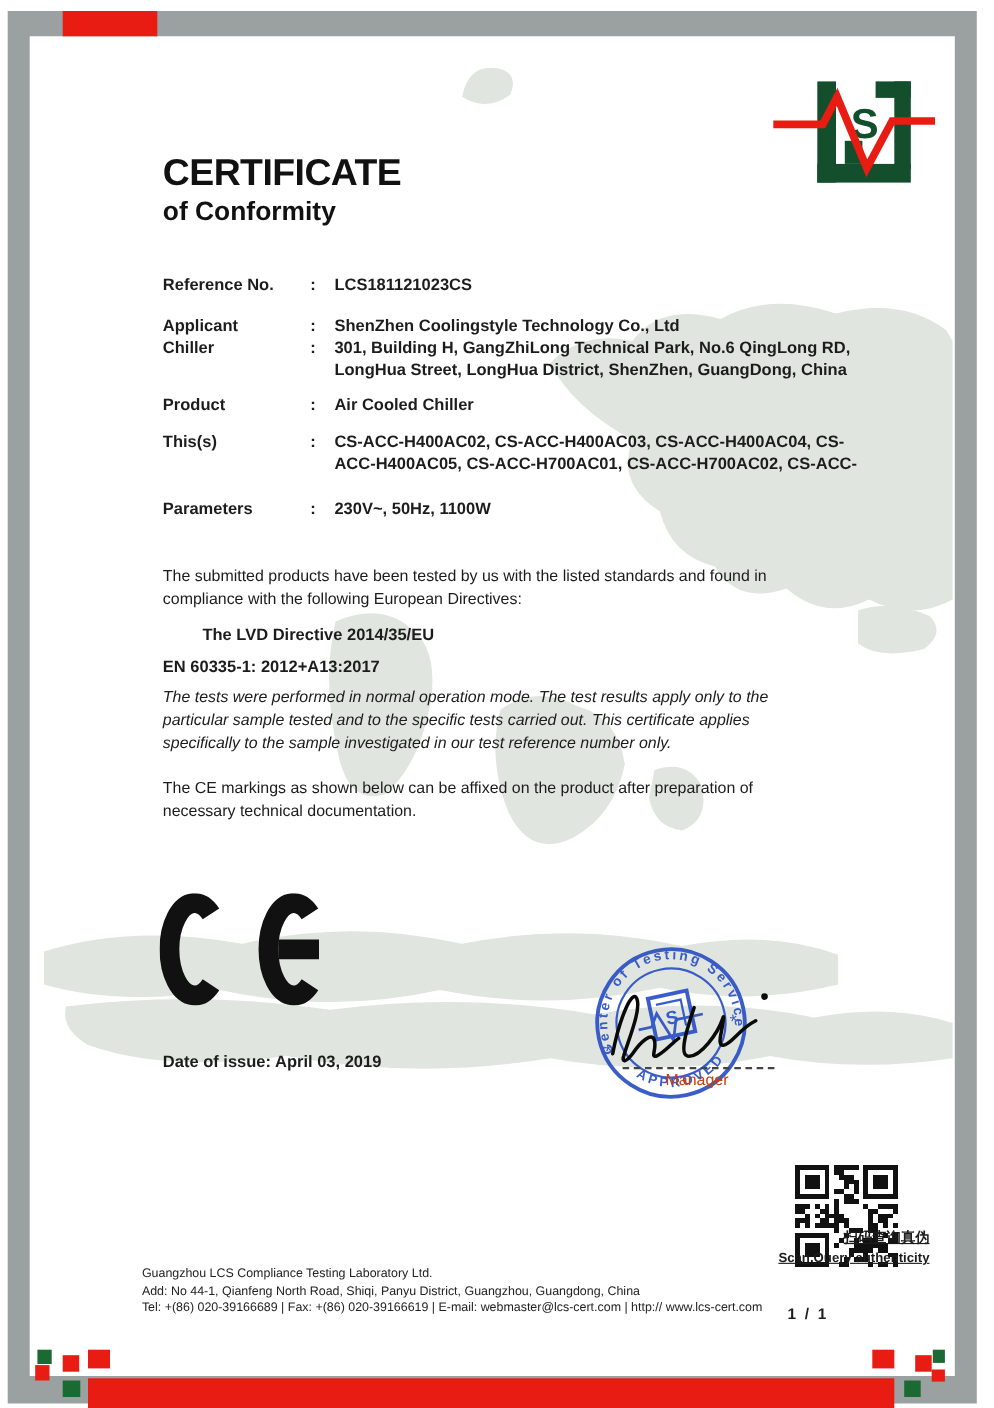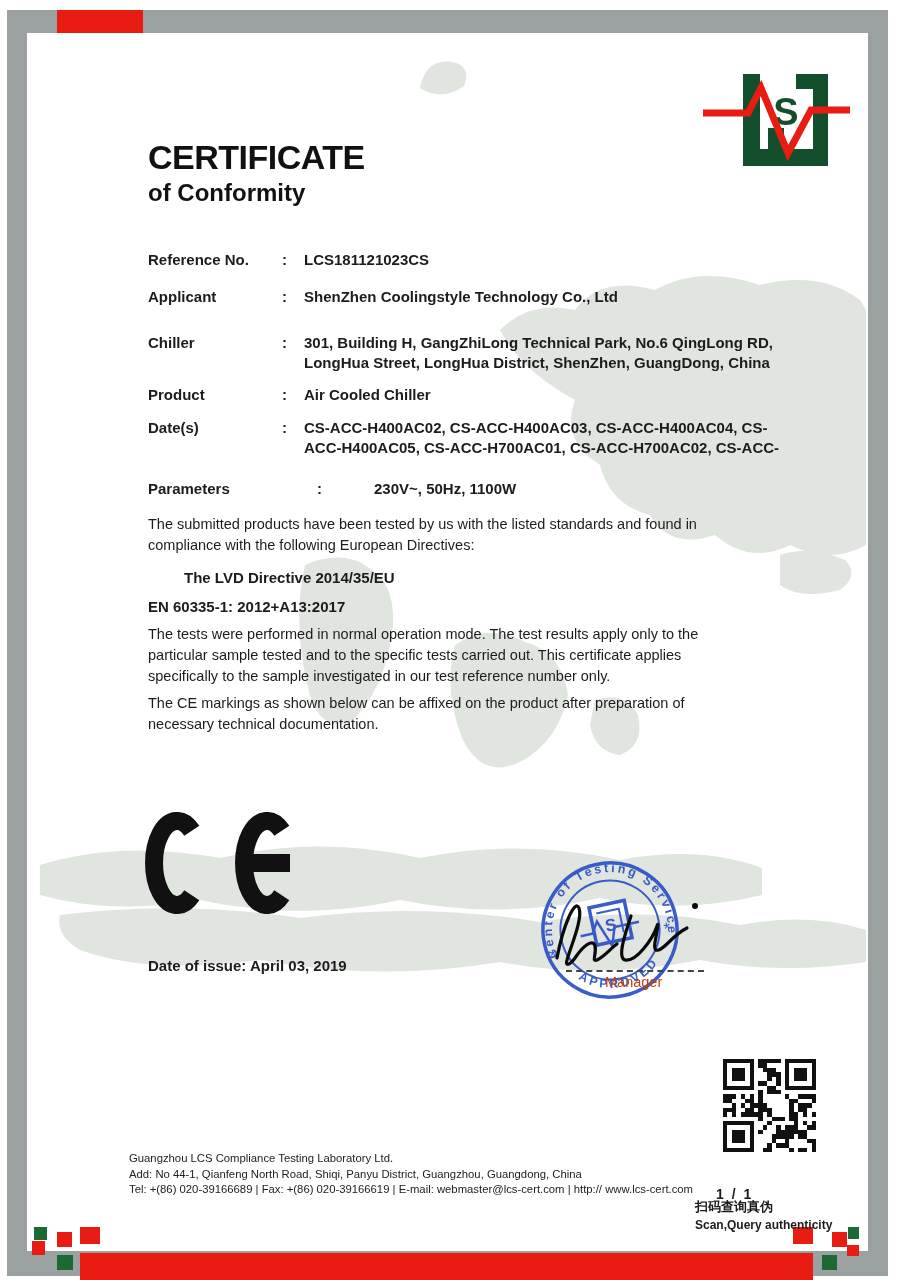--- a/index.html
+++ b/index.html
@@ -31,21 +31,21 @@
   .bodytext p{margin:0;}
   .b{font-weight:bold;}
   .std{font-size:15px;line-height:19px;font-weight:bold;}
   
   .date{left:148px;top:957px;font-size:15px;font-weight:bold;}
   
   .sigdash{left:566px;top:970px;width:138px;border-top:2px dashed #444;}
   .manager{left:605px;top:974px;font-size:14.5px;color:#c2410c;}
   
   .footer{left:129px;top:1151px;font-size:11.3px;line-height:15.5px;color:#222;}
-  .qrwrap{left:695px;top:1198px;width:150px;text-align:left;}
+  .qrwrap{left:695px;top:1116px;width:150px;text-align:right;text-decoration:underline;}
   .qrzh{font-size:13px;font-weight:bold;}
   .qren{font-size:12px;font-weight:bold;margin-top:2px;}
   .pagenum{left:716px;top:1186px;font-size:14px;font-weight:bold;letter-spacing:2px;}
   svg{display:block;}
 </style>
 </head>
 <body>
 
 <svg class="abs" style="left:0;top:0;" width="904" height="1280" viewBox="0 0 904 1280">
   <g fill="#e0e5e0">
@@ -92,21 +92,21 @@
 </div>
 
 <div class="abs fields">
   <div class="frow" style="margin-bottom:17px;">
     <div class="flabel">Reference No.</div>
     <div class="fcolon">:</div>
     <div class="fvals">
         <div>LCS181121023CS</div>
       </div>
   </div>
-  <div class="frow" style="margin-bottom:26px;">
+  <div class="frow" style="margin-bottom:0;">
     <div class="flabel">Applicant</div>
     <div class="fcolon">:</div>
     <div class="fvals">
         <div>ShenZhen Coolingstyle Technology Co., Ltd</div>
       </div>
   </div>
   <div class="frow" style="margin-bottom:12px;">
     <div class="flabel">Chiller</div>
     <div class="fcolon">:</div>
     <div class="fvals">
@@ -115,43 +115,43 @@
     </div>
   </div>
   <div class="frow" style="margin-bottom:13px;">
     <div class="flabel">Product</div>
     <div class="fcolon">:</div>
     <div class="fvals">
         <div>Air Cooled Chiller</div>
       </div>
   </div>
   <div class="frow" style="margin-bottom:21px;">
-    <div class="flabel">Date(s)</div>
+    <div class="flabel">This(s)</div>
     <div class="fcolon">:</div>
     <div class="fvals">
       <div>CS-ACC-H400AC02, CS-ACC-H400AC03, CS-ACC-H400AC04, CS-</div>
       <div>ACC-H400AC05, CS-ACC-H700AC01, CS-ACC-H700AC02, CS-ACC-</div>
     </div>
   </div>
-  <div class="frow" style="margin-bottom:0;gap:35px;">
+  <div class="frow" style="margin-bottom:0;">
     <div class="flabel">Parameters</div>
     <div class="fcolon">:</div>
     <div class="fvals">
         <div>230V~, 50Hz, 1100W</div>
       </div>
   </div>
 </div>
 
 <div class="abs bodytext">
   <p style="margin-bottom:12px;">The submitted products have been tested by us with the listed standards and found in compliance with the following European Directives:</p>
   <p class="b" style="margin-bottom:9px;font-size:15px;line-height:20px;margin-left:36px;">The LVD Directive 2014/35/EU</p>
   <div style="margin-bottom:8px;">
     <p class="std">EN 60335-1: 2012+A13:2017</p>
   </div>
-  <p style="margin-bottom:6px;">The tests were performed in normal operation mode. The test results apply only to the particular sample tested and to the specific tests carried out. This certificate applies specifically to the sample investigated in our test reference number only.</p>
+  <p style="margin-bottom:20px;font-style:italic;">The tests were performed in normal operation mode. The test results apply only to the particular sample tested and to the specific tests carried out. This certificate applies specifically to the sample investigated in our test reference number only.</p>
   <p style="margin-bottom:7px;">The CE markings as shown below can be affixed on the product after preparation of necessary technical documentation.</p>
 </div>
 
 <svg class="abs" style="left:145px;top:812px;" width="152" height="102" viewBox="0 0 152 102" aria-label="CE">
   <g fill="none" stroke="#111" stroke-width="18">
     <path d="M46.8,18.8 A23,42 0 1 0 46.8,83.2"></path>
     <path d="M136.8,18.8 A23,42 0 1 0 136.8,83.2"></path>
     <line x1="108" y1="51" x2="145" y2="51"></line>
   </g>
 </svg>

